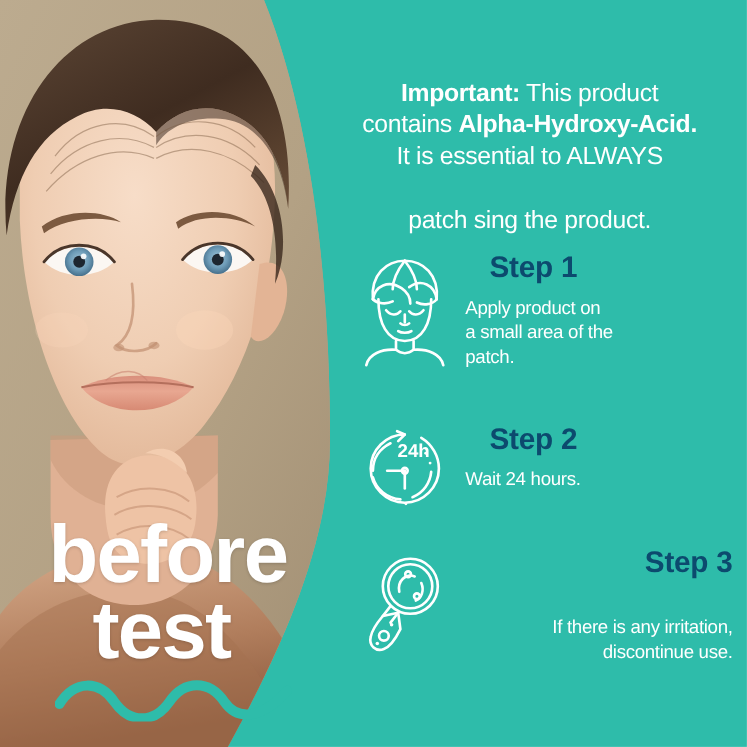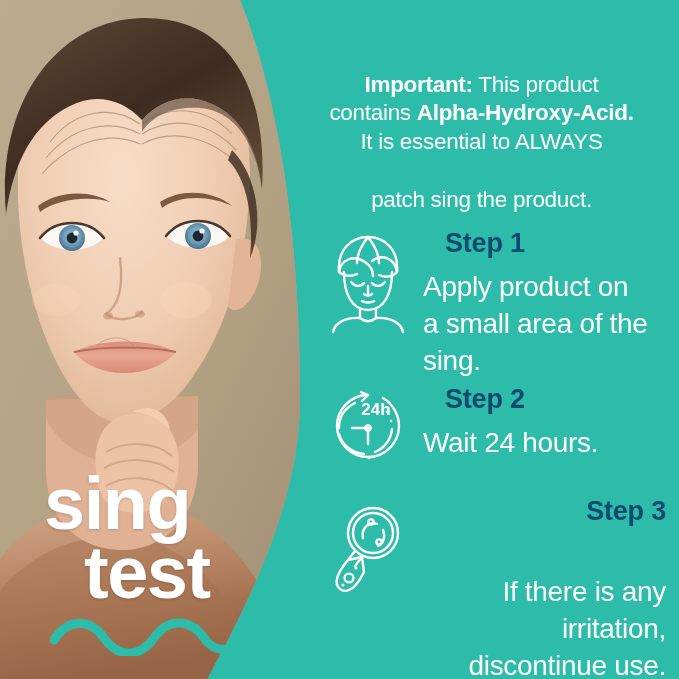--- a/index.html
+++ b/index.html
@@ -104,21 +104,21 @@
   .step-title {
     color: #0c4a6e;
     font-weight: 700;
     font-size: 27px;
     letter-spacing: -0.2px;
     margin: 0 0 10px 22px;
   }
   .step-text {
     color: #ffffff;
     font-weight: 400;
-    font-size: 28px;
+    font-size: 17px;
     line-height: 1.32;
     letter-spacing: -0.3px;
     margin: 0;
   }
 
   #step-1 { top: 228px; }
   #step-2 { top: 384px; }
   #step-3 { top: 496px; text-align: right; }
 
   .ico { display: block; }
@@ -231,21 +231,21 @@
       <g stroke="#cf9e80" stroke-width="1.8" fill="none" opacity="0.8">
         <path d="M106,452 C126,440 156,442 172,456"></path>
         <path d="M104,468 C124,456 156,458 174,472"></path>
         <path d="M106,486 C126,474 154,476 172,490"></path>
       </g>
       <path d="M132,412 C150,402 168,412 170,430 C158,418 144,412 132,412 Z" fill="#f3cdb0"></path>
     </svg>
   </div>
 
   <div class="headline">
-    <span>sing</span>
+    <span>before</span>
     <span class="l2">test</span>
   </div>
 
   <svg class="squiggle" viewBox="0 0 215 44" aria-hidden="true">
     <path d="M4,28 C18,6 40,6 54,26 C68,46 90,46 104,26 C118,6 140,6 154,26 C168,46 192,38 211,16" fill="none" stroke="#2ebcaa" stroke-width="9" stroke-linecap="round"></path>
   </svg>
 
   <div class="content">
 
     <p class="notice">
@@ -281,21 +281,21 @@
             <path d="M33,78 L33,86 M49,78 L49,86"></path>
             <path d="M6,100 C8,90 20,85 33,86 C38,90 44,90 49,86 C62,85 74,90 76,100"></path>
           </g>
         </svg>
       </div>
       <div class="step-body">
         <div class="step-title">Step 1</div>
         <p class="step-text">
           <span>Apply product on</span><br>
           <span>a small area of the</span><br>
-          <span>sing.</span>
+          <span>patch.</span>
         </p>
       </div>
     </div>
 
     <div class="step" id="step-2">
       <div class="step-icon">
         <svg class="ico" width="74" height="74" viewBox="0 0 74 74" aria-hidden="true">
           <g fill="none" stroke="#ffffff" stroke-width="2.4" stroke-linecap="round" stroke-linejoin="round">
 
             <path d="M52,10 C62,16 68,27 68,38 C68,55 54,69 37,69 C20,69 6,55 6,38 C6,21 20,7 37,7"></path>

